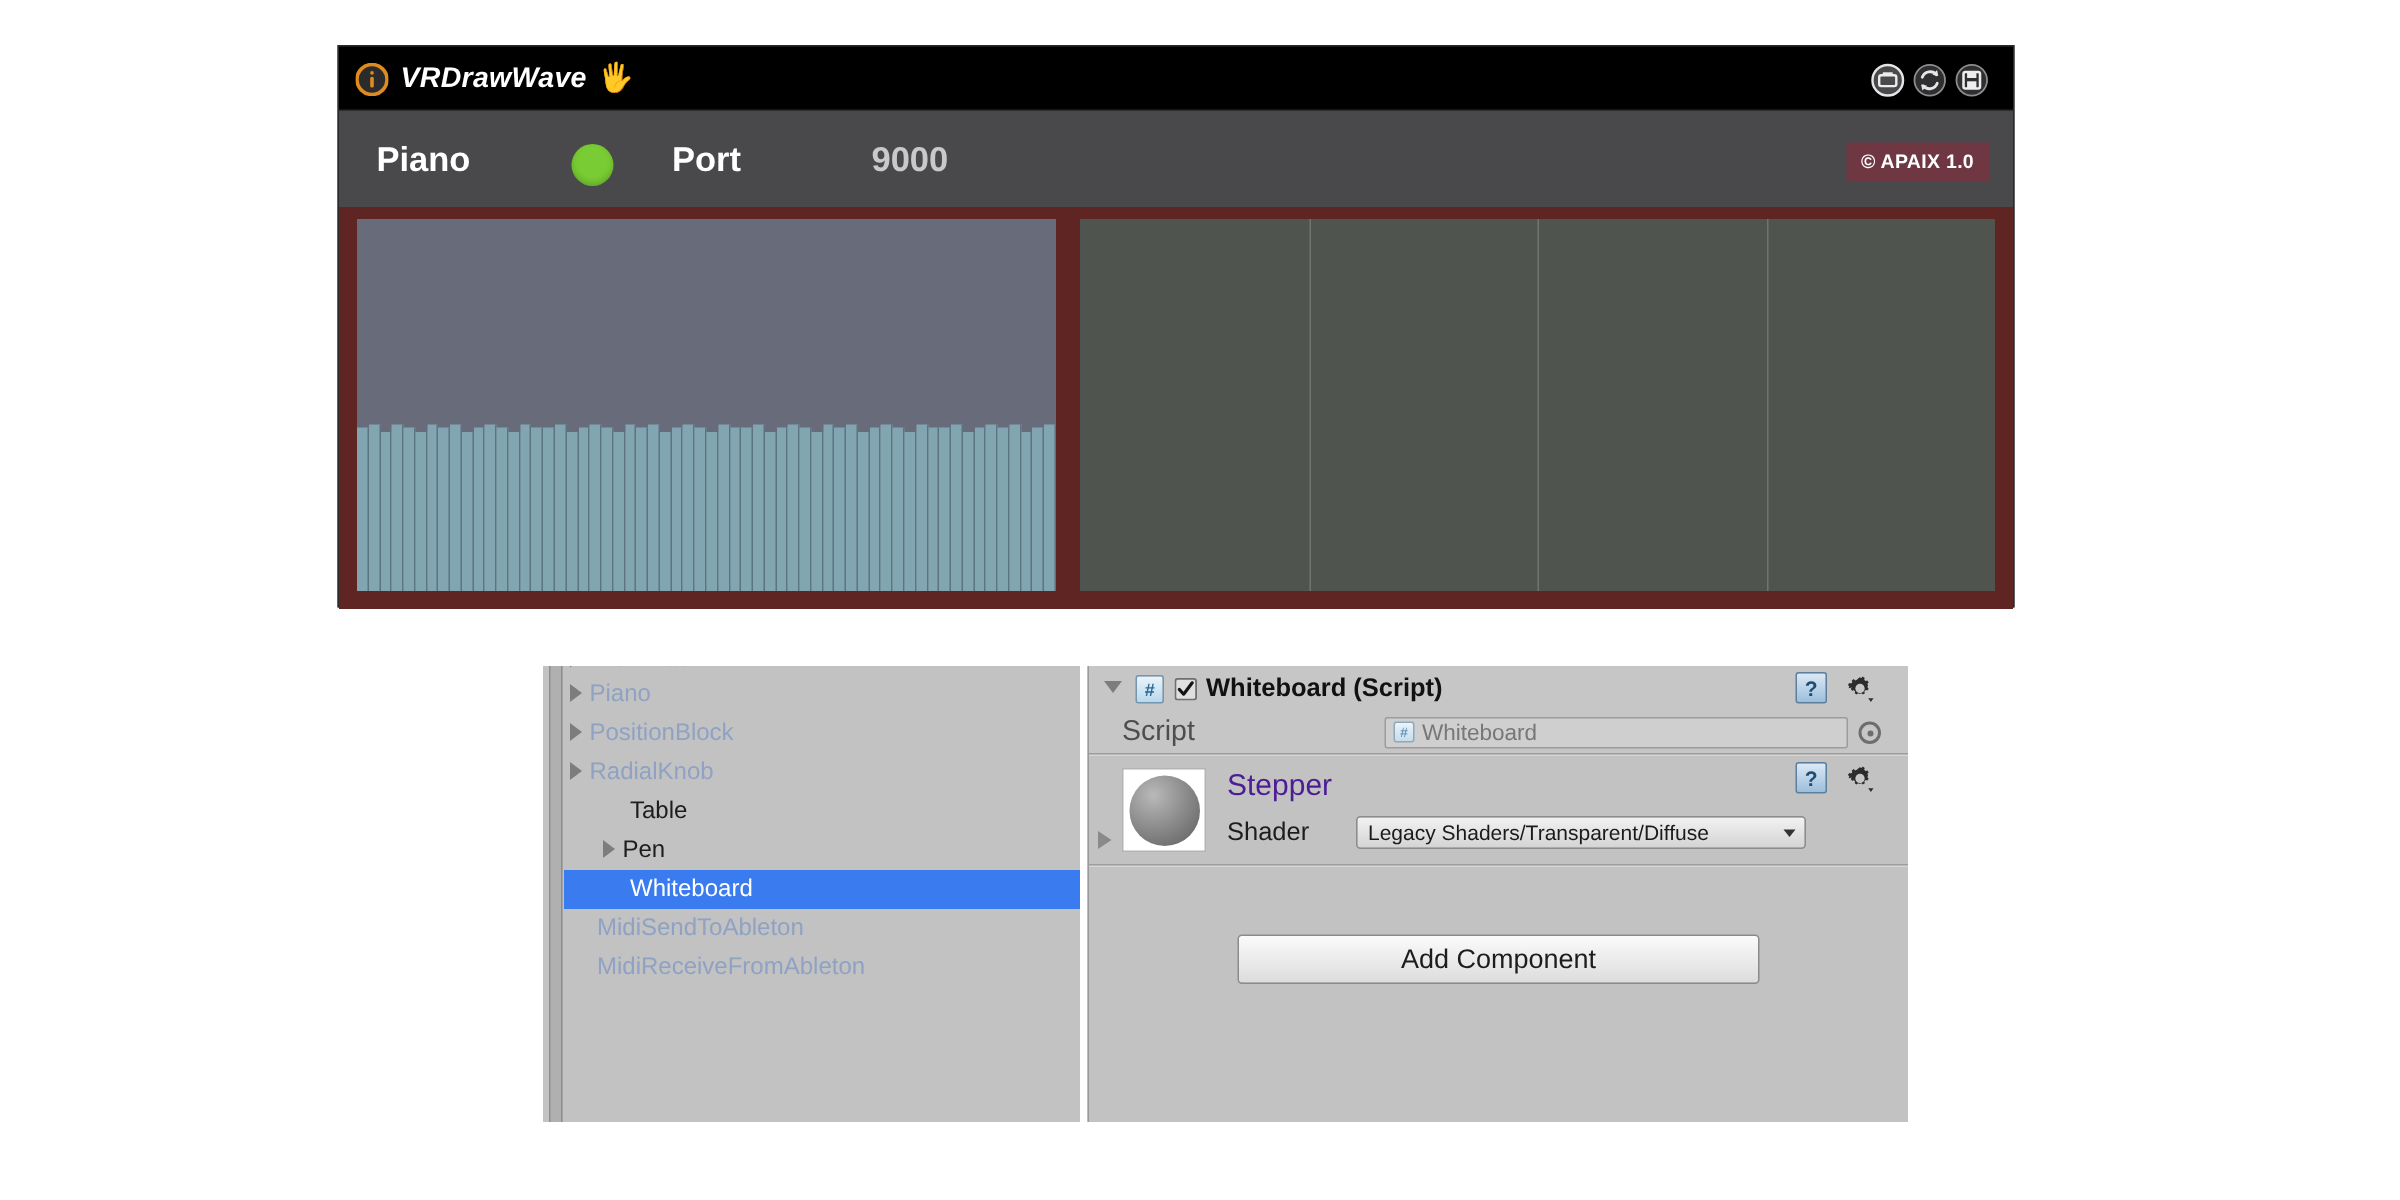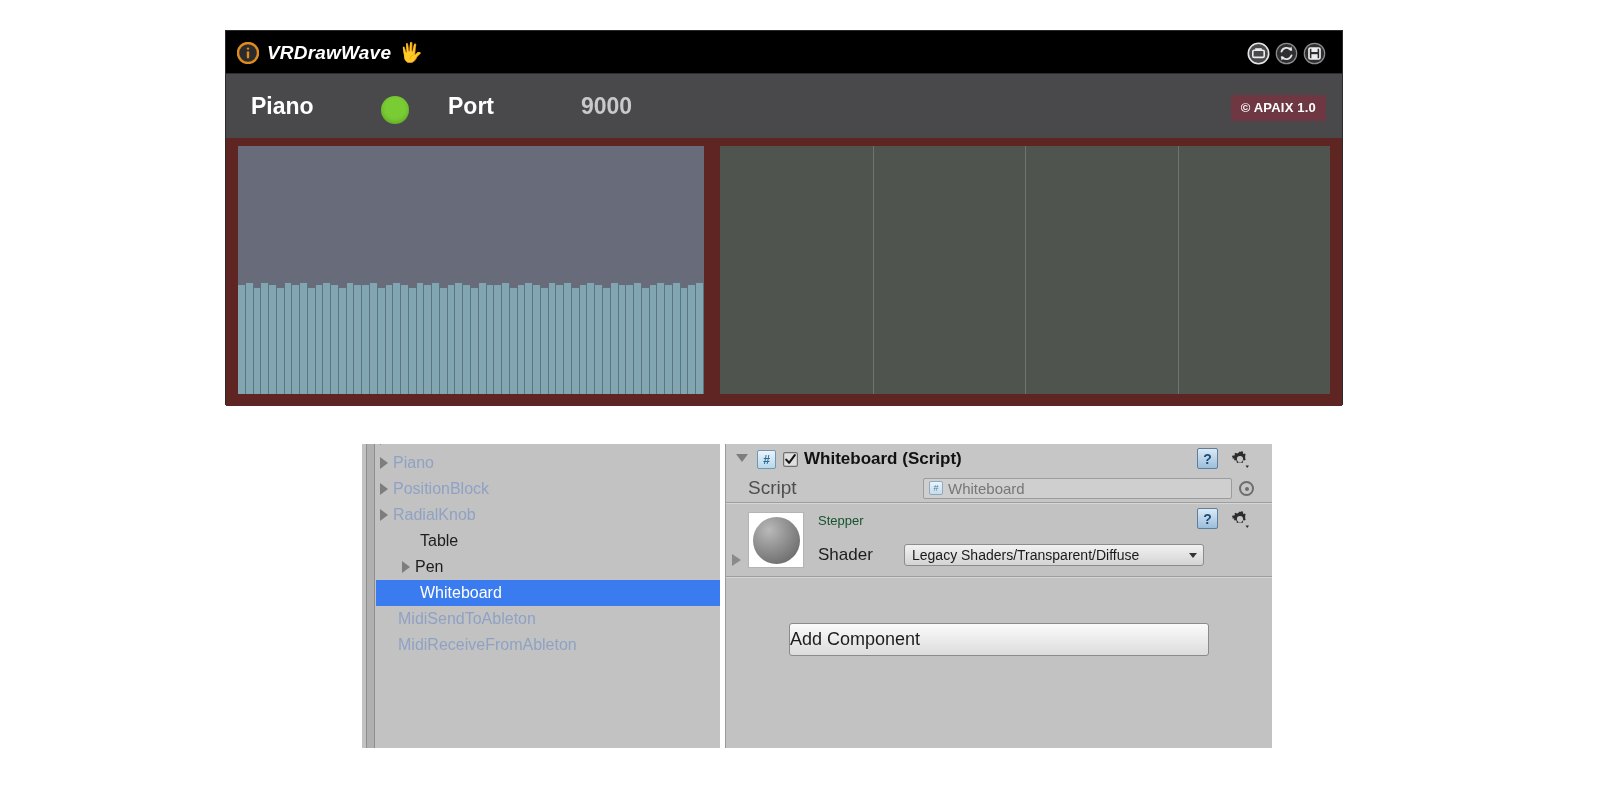--- a/index.html
+++ b/index.html
@@ -381,22 +381,22 @@
   .mat-sphere {
     position: absolute;
     left: 4px; top: 4px;
     width: 47px; height: 47px;
     border-radius: 50%;
     background: radial-gradient(circle at 34% 28%, #b9b9b9 0%, #8e8e8e 45%, #5c5c5c 100%);
   }
   .mat-name {
     position: absolute;
     left: 92px; top: 9px;
-    font-size: 13px;
-    color: #14532d;
+    font-size: 20px;
+    color: #4c1d95;
   }
   .mat-shader-label {
     position: absolute;
     left: 92px; top: 41px;
     font-size: 17px;
     color: #1d1d1d;
   }
   .shader-dropdown {
     position: absolute;
     left: 178px; top: 40px;
@@ -432,27 +432,27 @@
   #add-component-wrap {
     position: absolute;
     left: 0; right: 0;
     top: 175px;
     height: 40px;
     display: flex;
     justify-content: center;
     align-items: center;
   }
   #add-component-btn {
-    width: 420px; height: 33px;
+    width: 348px; height: 33px;
     background: linear-gradient(#fbfbfb, #dcdcdc);
     border: 1px solid #8b8b8b;
     border-radius: 3px;
     font-size: 18px;
     color: #1d1d1d;
-    text-align: left;
+    text-align: center;
     line-height: 31px;
     box-sizing: border-box;
     font-family: "Liberation Sans", sans-serif;
   }
 </style>
 </head>
 <body>
 
 <div id="root">
 

